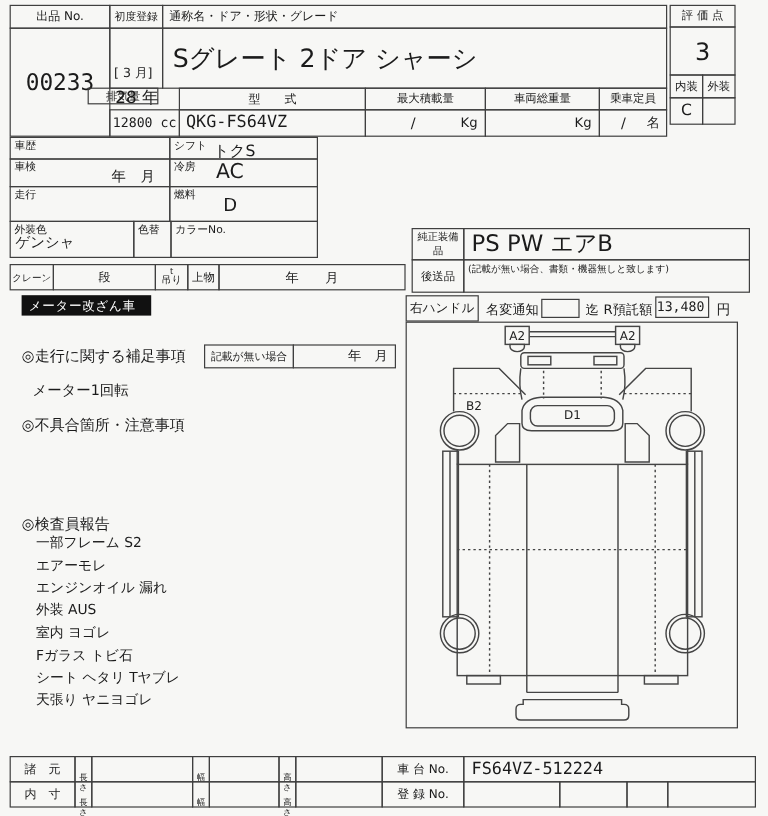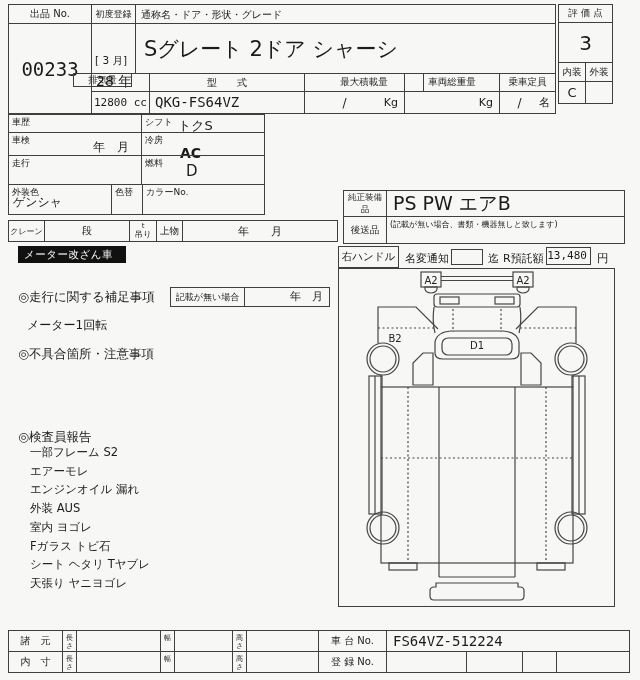--- a/index.html
+++ b/index.html
@@ -4,21 +4,21 @@
 <style>
   html,body{margin:0;padding:0;background:#e9e9e7;}
   .sheet{position:relative;width:640px;height:680px;background:#f7f7f5;
          font-family:"DejaVu Sans","Liberation Sans",sans-serif;color:#1b1b1b;overflow:hidden;}
   .cell{position:absolute;box-sizing:border-box;border:1px solid #3f3f3f;background:transparent;}
   .ctr{display:flex;align-items:center;justify-content:center;text-align:center;}
   .fl{position:absolute;top:2px;left:3px;font-size:9px;line-height:10px;white-space:nowrap;}
   .txt{position:absolute;white-space:nowrap;}
   .mono{font-family:"DejaVu Sans Mono","Liberation Mono",monospace;}
   .badge{position:absolute;background:#111;color:#fff;display:flex;align-items:center;}
-  .vlab{font-size:7px;line-height:8px;word-break:break-all;text-align:center;padding-top:3px;}
+  .vlab{font-size:7px;line-height:8px;word-break:break-all;text-align:center;padding-top:13px;}
   .list{position:absolute;font-size:11.5px;line-height:18.7px;white-space:nowrap;}
 </style>
 </head>
 <body>
 
 <div class="sheet">
 
   <div class="cell ctr" style="left:8px;top:4px;width:84px;height:20px;font-size:10px;">出品 No.</div>
   <div class="cell ctr mono" style="left:8px;top:23px;width:84px;height:91px;font-size:19px;">00233</div>
 
@@ -30,21 +30,21 @@
 
   <div class="cell" style="left:135px;top:4px;width:421px;height:20px;font-size:10px;line-height:19px;padding-left:5px;">通称名・ドア・形状・グレード</div>
   <div class="cell" style="left:135px;top:23px;width:421px;height:51px;font-size:21px;line-height:50px;padding-left:8px;white-space:nowrap;">Sグレート 2ドア シャーシ</div>
 
   <div class="cell ctr" style="left:73px;top:73px;width:59px;height:14px;font-size:9.5px;">排気量</div>
   <div class="cell ctr mono" style="left:91px;top:91px;width:59px;height:23px;font-size:11px;">12800 cc</div>
 
   <div class="cell ctr" style="left:149px;top:73px;width:156px;height:19px;font-size:10px;">型　　式</div>
   <div class="cell mono" style="left:149px;top:91px;width:156px;height:23px;font-size:14px;line-height:21px;padding-left:5px;">QKG-FS64VZ</div>
 
-  <div class="cell ctr" style="left:304px;top:73px;width:120px;height:19px;font-size:9.5px;">最大積載量</div>
+  <div class="cell ctr" style="left:304px;top:73px;width:101px;height:19px;font-size:9.5px;">最大積載量</div>
   <div class="cell" style="left:304px;top:91px;width:101px;height:23px;display:flex;align-items:center;">
     <span style="flex:1;text-align:center;font-size:12px;">/</span>
     <span style="padding-right:6px;font-size:11px;">Kg</span>
   </div>
 
   <div class="cell ctr" style="left:404px;top:73px;width:96px;height:19px;font-size:9.5px;">車両総重量</div>
   <div class="cell" style="left:404px;top:91px;width:96px;height:23px;display:flex;align-items:center;justify-content:flex-end;">
     <span style="padding-right:6px;font-size:11px;">Kg</span>
   </div>
 
@@ -68,21 +68,21 @@
     <span class="fl">シフト</span>
     <div class="txt" style="left:36px;top:2px;font-size:13px;">トクS</div>
   </div>
 
   <div class="cell" style="left:8px;top:132px;width:134px;height:24px;">
     <span class="fl">車検</span>
     <div class="txt" style="right:12px;top:6px;font-size:12px;">年　月</div>
   </div>
   <div class="cell" style="left:141px;top:132px;width:124px;height:24px;">
     <span class="fl">冷房</span>
-    <div class="txt" style="left:38px;top:12px;font-size:14px;font-weight:bold;">AC</div>
+    <div class="txt" style="left:38px;top:0;font-size:17px;">AC</div>
   </div>
 
   <div class="cell" style="left:8px;top:155px;width:134px;height:30px;">
     <span class="fl">走行</span>
   </div>
   <div class="cell" style="left:141px;top:155px;width:124px;height:30px;">
     <span class="fl">燃料</span>
     <div class="txt" style="left:44px;bottom:4px;font-size:15px;">D</div>
   </div>
 

